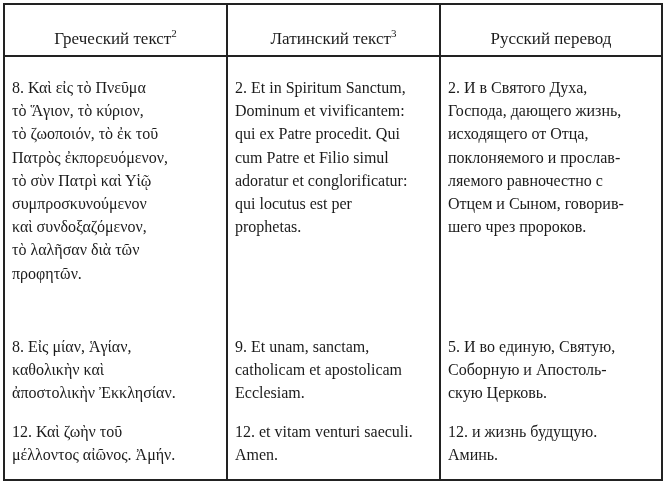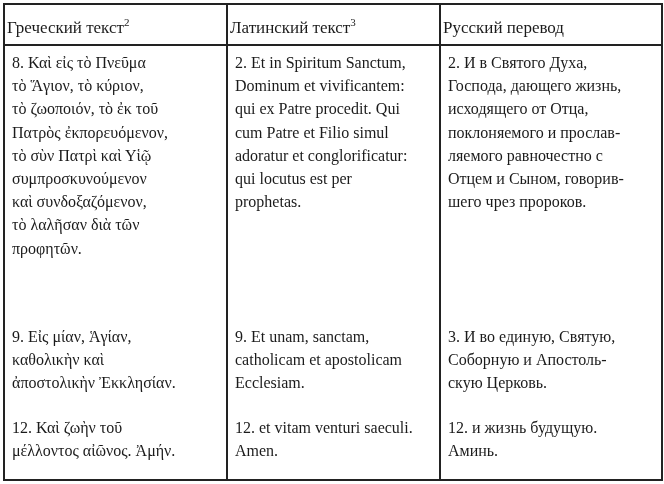--- a/index.html
+++ b/index.html
@@ -25,43 +25,43 @@
     height: 478px;
     background: #ffffff;
   }
   table.creed col.c1 { width: 223px; }
   table.creed col.c2 { width: 213px; }
   table.creed col.c3 { width: 222px; }
   table.creed th {
     border: 2px solid #222222;
     font-weight: normal;
     font-size: 17px;
-    text-align: left;
-    padding: 13px 2px 6px 2px;
+    text-align: center;
+    padding: 24px 2px 6px 2px;
     height: 22px;
     box-sizing: border-box;
   }
   table.creed th sup {
     font-size: 11px;
     line-height: 0;
   }
   table.creed td {
     border-left: 2px solid #222222;
     border-right: 2px solid #222222;
     border-top: none;
     border-bottom: none;
     vertical-align: top;
     font-size: 16px;
     line-height: 23.2px;
     padding: 0 6px 0 7px;
     white-space: pre-line;
     overflow: hidden;
   }
   table.creed { border: 2px solid #222222; }
-  table.creed tbody tr:first-child td { padding-top: 5px; margin-top: 28px; }
+  table.creed tbody tr:first-child td { padding-top: 19px; margin-top: 28px; }
   table.creed tbody tr:last-child td { padding-bottom: 2px; }
 </style>
 </head>
 <body>
 
 <div class="page">
   <table class="creed">
     <colgroup>
       <col class="c1">
         <col class="c2">
@@ -94,27 +94,27 @@
 prophetas.</td>
         <td>2. И в Святого Духа,
 Господа, дающего жизнь,
 исходящего от Отца,
 поклоняемого и прослав-
 ляемого равночестно с
 Отцем и Сыном, говорив-
 шего чрез пророков.</td>
       </tr>
       <tr>
-        <td>9. Εἰς μίαν, Ἁγίαν,
+        <td>8. Εἰς μίαν, Ἁγίαν,
 καθολικὴν καὶ
 ἀποστολικὴν Ἐκκλησίαν.</td>
         <td>9. Et unam, sanctam,
 catholicam et apostolicam
 Ecclesiam.</td>
-        <td>3. И во единую, Святую,
+        <td>5. И во единую, Святую,
 Соборную и Апостоль-
 скую Церковь.</td>
       </tr>
       <tr>
         <td>12. Καὶ ζωὴν τοῦ
 μέλλοντος αἰῶνος. Ἀμήν.</td>
         <td>12. et vitam venturi saeculi.
 Amen.</td>
         <td>12. и жизнь будущую.
 Аминь.</td>

